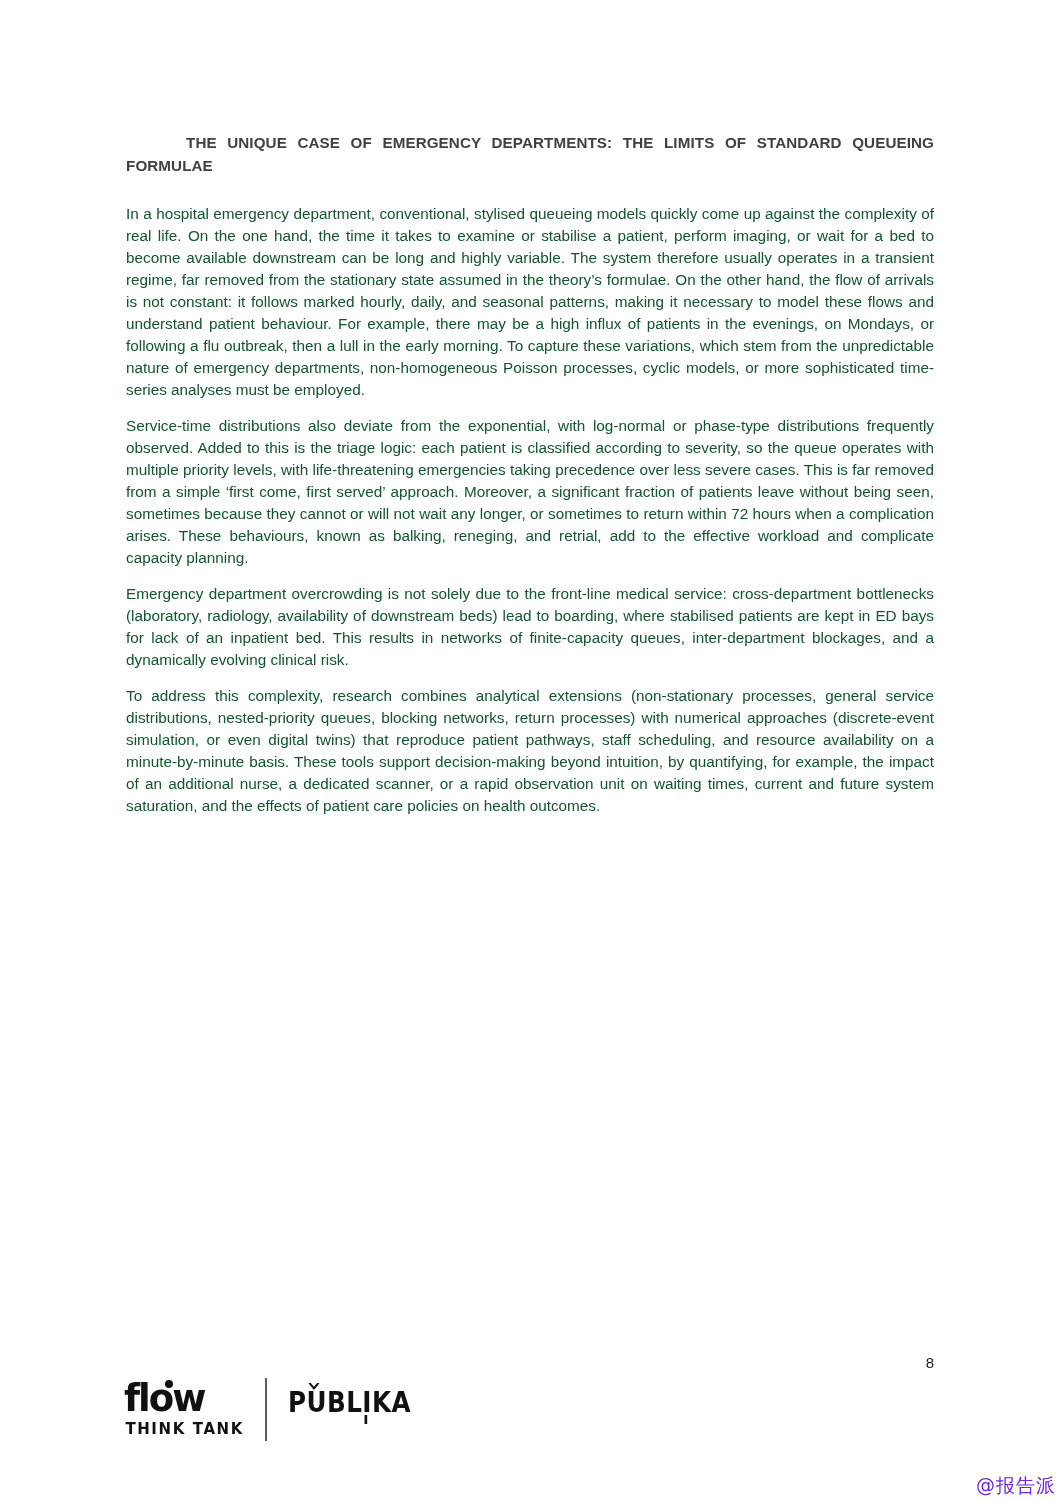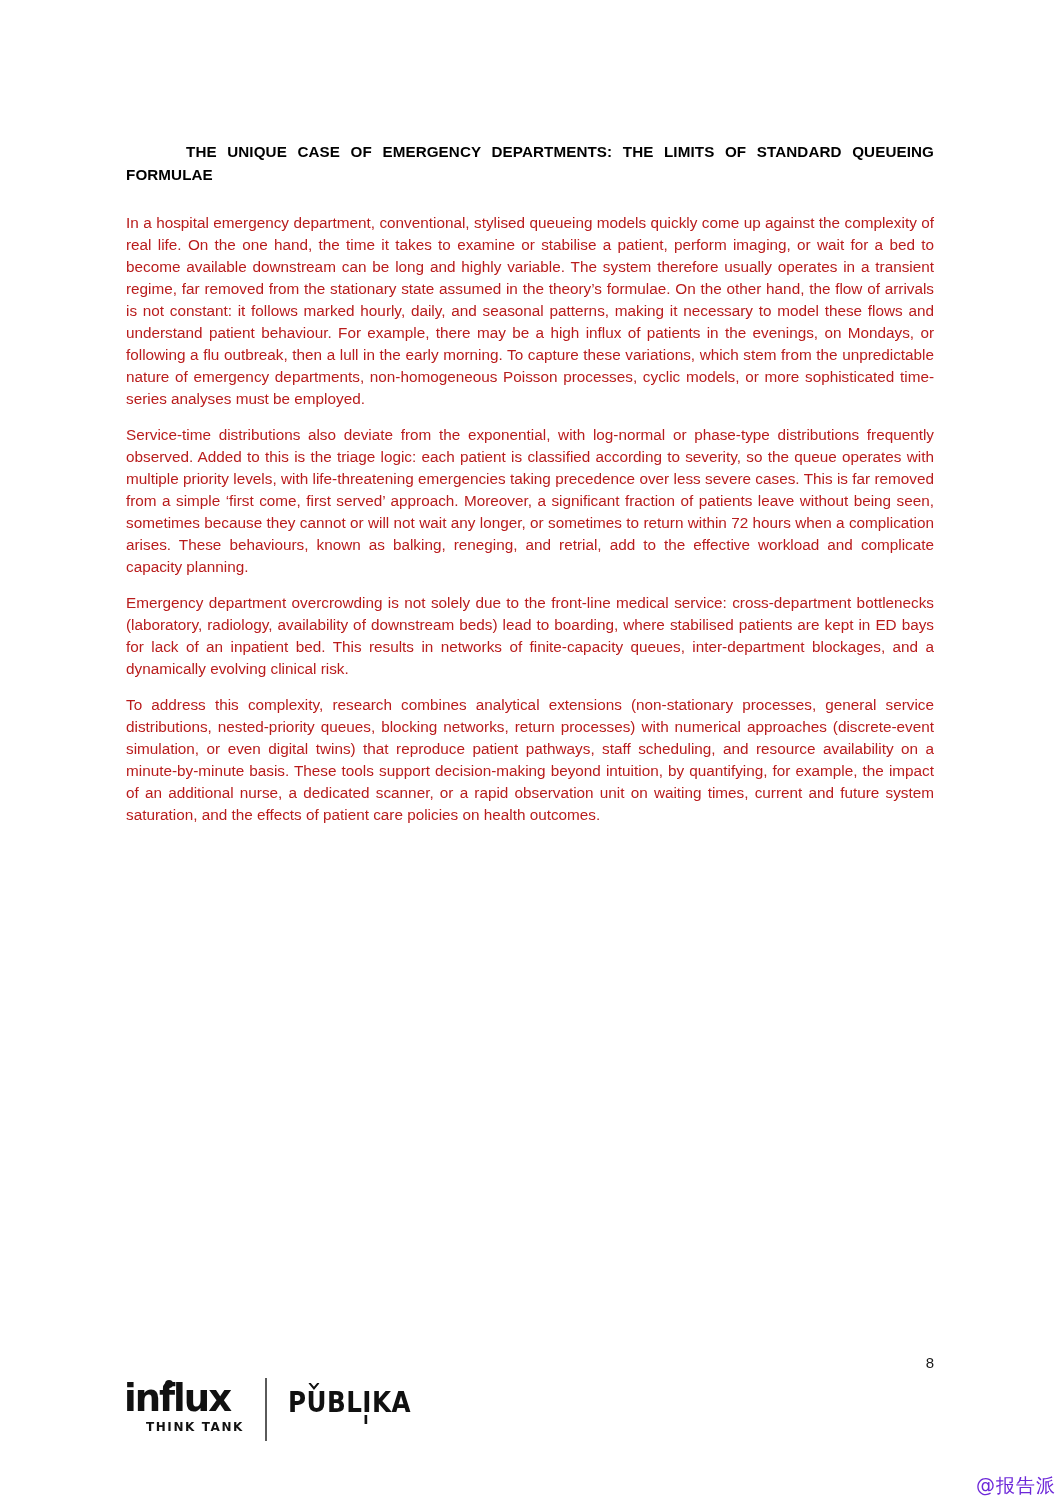--- a/index.html
+++ b/index.html
@@ -20,32 +20,32 @@
   .content {
     position: absolute;
     left: 126px;
     top: 128px;
     width: 808px;
   }
   .title {
     font-size: 15.2px;
     line-height: 23px;
     font-weight: bold;
-    color: #000000;
+    color: #404040;
     text-align: justify;
     text-indent: 60px;
-    margin: 12px 0 26px 0;
+    margin: 3px 0 26px 0;
     letter-spacing: 0.1px;
   }
   .body-para {
     font-size: 15.3px;
     line-height: 22px;
     text-align: justify;
     margin: 0 0 14px 0;
-    color: #b91c1c;
+    color: #14532d;
   }
   .page-number {
     position: absolute;
     top: 1354px;
     right: 127px;
     font-size: 15px;
     color: #1b1b1b;
   }
   
   .skema {
@@ -70,21 +70,21 @@
     width: 8px;
     height: 8px;
     border-radius: 50%;
     background: #111111;
   }
   .skema-tag {
     display: block;
     text-align: right;
     font-family: "DejaVu Sans", sans-serif;
     font-weight: bold;
-    font-size: 12px;
+    font-size: 15px;
     letter-spacing: 1.6px;
     margin-top: 3px;
     color: #111111;
   }
   .fdivider {
     position: absolute;
     left: 265px;
     top: 1378px;
     width: 2px;
     height: 63px;
@@ -145,21 +145,21 @@
 
     <p class="body-para">Emergency department overcrowding is not solely due to the front-line medical service: cross-department bottlenecks (laboratory, radiology, availability of downstream beds) lead to boarding, where stabilised patients are kept in ED bays for lack of an inpatient bed. This results in networks of finite-capacity queues, inter-department blockages, and a dynamically evolving clinical risk.</p>
 
     <p class="body-para">To address this complexity, research combines analytical extensions (non-stationary processes, general service distributions, nested-priority queues, blocking networks, return processes) with numerical approaches (discrete-event simulation, or even digital twins) that reproduce patient pathways, staff scheduling, and resource availability on a minute-by-minute basis. These tools support decision-making beyond intuition, by quantifying, for example, the impact of an additional nurse, a dedicated scanner, or a rapid observation unit on waiting times, current and future system saturation, and the effects of patient care policies on health outcomes.</p>
   </main>
 
   <div class="page-number">8</div>
 
   <footer>
     <div class="skema">
-      <span class="skema-word">influx</span>
+      <span class="skema-word">flow</span>
       <span class="skema-head"></span>
       <span class="skema-tag">THINK TANK</span>
     </div>
 
     <div class="fdivider"></div>
 
     <div class="publika">
       <span>PUBLIKA</span>
       <span class="publika-caron"></span>
       <span class="publika-tail"></span>

